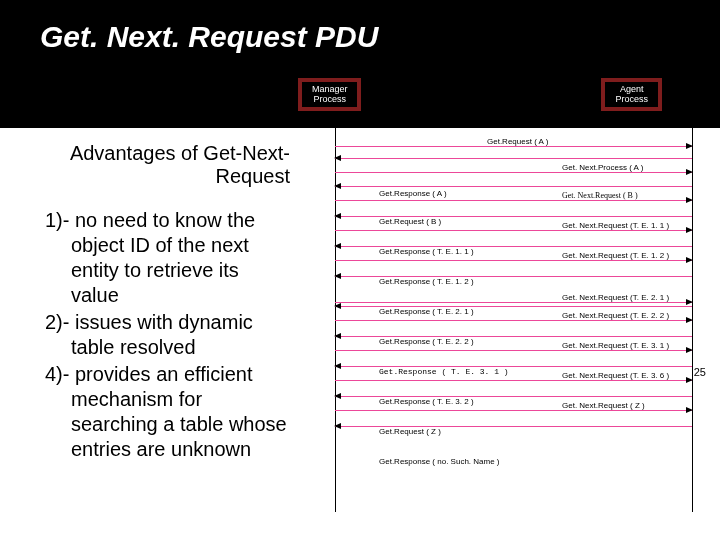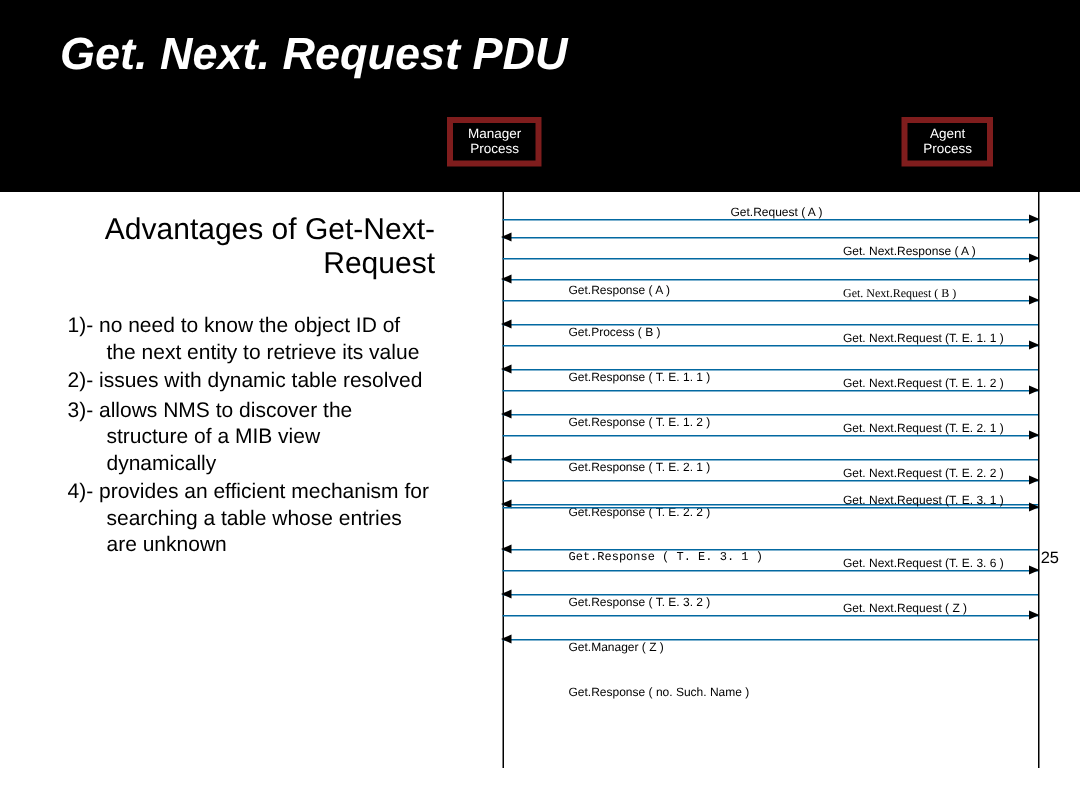--- a/index.html
+++ b/index.html
@@ -59,21 +59,21 @@
     box-sizing: border-box;
   }
   .subhead {
     font-size: 20px;
     font-weight: normal;
     margin: 0 0 20px 0;
     line-height: 1.15;
     text-align: right;
   }
   .points {
-    font-size: 14px;
+    font-size: 20px;
     line-height: 1.25;
   }
   .pt {
     margin-bottom: 2px;
     padding-left: 26px;
     text-indent: -26px;
   }
   .right-col {
     flex: 1;
     position: relative;
@@ -90,21 +90,21 @@
   .lifeline.agt { left: 392px; }
   .msg-area {
     position: relative;
     height: 380px;
   }
   .msg {
     position: absolute;
     left: 35px;
     width: 357px;
     height: 1px;
-    background: #0369a1;
+    background: #ec4899;
     font-size: 8px;
   }
   .msg .lbl {
     position: absolute;
     top: -9px;
     background: transparent;
     padding: 0 2px;
     white-space: nowrap;
   }
   .msg.req .lbl { left: 150px; }
@@ -151,43 +151,42 @@
   <div class="body">
 
     <div class="left-col">
       <div class="subhead">
         <span>Advantages of Get-Next-</span><br>
         &nbsp;&nbsp;&nbsp;&nbsp;<span>Request</span>
       </div>
       <div class="points" id="points-host">
           <div class="pt">1)- no need to know the object ID of the next entity to retrieve its value</div>
           <div class="pt">2)- issues with dynamic table resolved</div>
-          <div class="pt">3)- allows NMS to discover the structure of a MIB view dynamically</div>
           <div class="pt">4)- provides an efficient mechanism for searching a table whose entries are unknown</div>
         </div>
     </div>
 
     <div class="right-col">
       <div class="lifeline mgr"></div>
       <div class="lifeline agt"></div>
       <div class="msg-area" id="msg-area">
           <div class="msg req" style="top: 14px;">
             <span class="lbl">Get.Request ( A )</span>
             <span class="arrow-r"></span>
           </div>
           <div class="msg resp" style="top: 26px;">
             <span class="lbl">Get.Response ( A )</span>
             <span class="arrow-l"></span>
           </div>
           <div class="msg nxt" style="top: 40px;">
-            <span class="lbl">Get. Next.Response ( A )</span>
+            <span class="lbl">Get. Next.Process ( A )</span>
             <span class="arrow-r"></span>
           </div>
           <div class="msg resp" style="top: 54px;">
-            <span class="lbl">Get.Process ( B )</span>
+            <span class="lbl">Get.Request ( B )</span>
             <span class="arrow-l"></span>
           </div>
           <div class="msg nxt" style="top: 68px; font-family: Liberation Serif, serif;">
             <span class="lbl">Get. Next.Request ( B )</span>
             <span class="arrow-r"></span>
           </div>
           <div class="msg resp" style="top: 84px;">
             <span class="lbl">Get.Response ( T. E. 1. 1 )</span>
             <span class="arrow-l"></span>
           </div>
@@ -200,50 +199,50 @@
             <span class="arrow-l"></span>
           </div>
           <div class="msg nxt" style="top: 128px;">
             <span class="lbl">Get. Next.Request (T. E. 1. 2 )</span>
             <span class="arrow-r"></span>
           </div>
           <div class="msg resp" style="top: 144px; text-align: center;">
             <span class="lbl">Get.Response ( T. E. 2. 1 )</span>
             <span class="arrow-l"></span>
           </div>
-          <div class="msg nxt" style="top: 158px; text-align: center;">
+          <div class="msg nxt" style="top: 170px; text-align: center;">
             <span class="lbl">Get. Next.Request (T. E. 2. 1 )</span>
             <span class="arrow-r"></span>
           </div>
           <div class="msg resp" style="top: 174px;">
             <span class="lbl">Get.Response ( T. E. 2. 2 )</span>
             <span class="arrow-l"></span>
           </div>
           <div class="msg nxt" style="top: 188px;">
             <span class="lbl">Get. Next.Request (T. E. 2. 2 )</span>
             <span class="arrow-r"></span>
           </div>
           <div class="msg resp" style="top: 204px; font-family: Liberation Mono, monospace;">
             <span class="lbl">Get.Response ( T. E. 3. 1 )</span>
             <span class="arrow-l"></span>
           </div>
-          <div class="msg nxt" style="top: 206px;">
+          <div class="msg nxt" style="top: 218px;">
             <span class="lbl">Get. Next.Request (T. E. 3. 1 )</span>
             <span class="arrow-r"></span>
           </div>
           <div class="msg resp" style="top: 234px;">
             <span class="lbl">Get.Response ( T. E. 3. 2 )</span>
             <span class="arrow-l"></span>
           </div>
           <div class="msg nxt" style="top: 248px;">
             <span class="lbl">Get. Next.Request (T. E. 3. 6 )</span>
             <span class="arrow-r"></span>
           </div>
           <div class="msg resp" style="top: 264px;">
-            <span class="lbl">Get.Manager ( Z )</span>
+            <span class="lbl">Get.Request ( Z )</span>
             <span class="arrow-l"></span>
           </div>
           <div class="msg nxt" style="top: 278px;">
             <span class="lbl">Get. Next.Request ( Z )</span>
             <span class="arrow-r"></span>
           </div>
           <div class="msg resp" style="top: 294px;">
             <span class="lbl">Get.Response ( no. Such. Name )</span>
             <span class="arrow-l"></span>
           </div>

